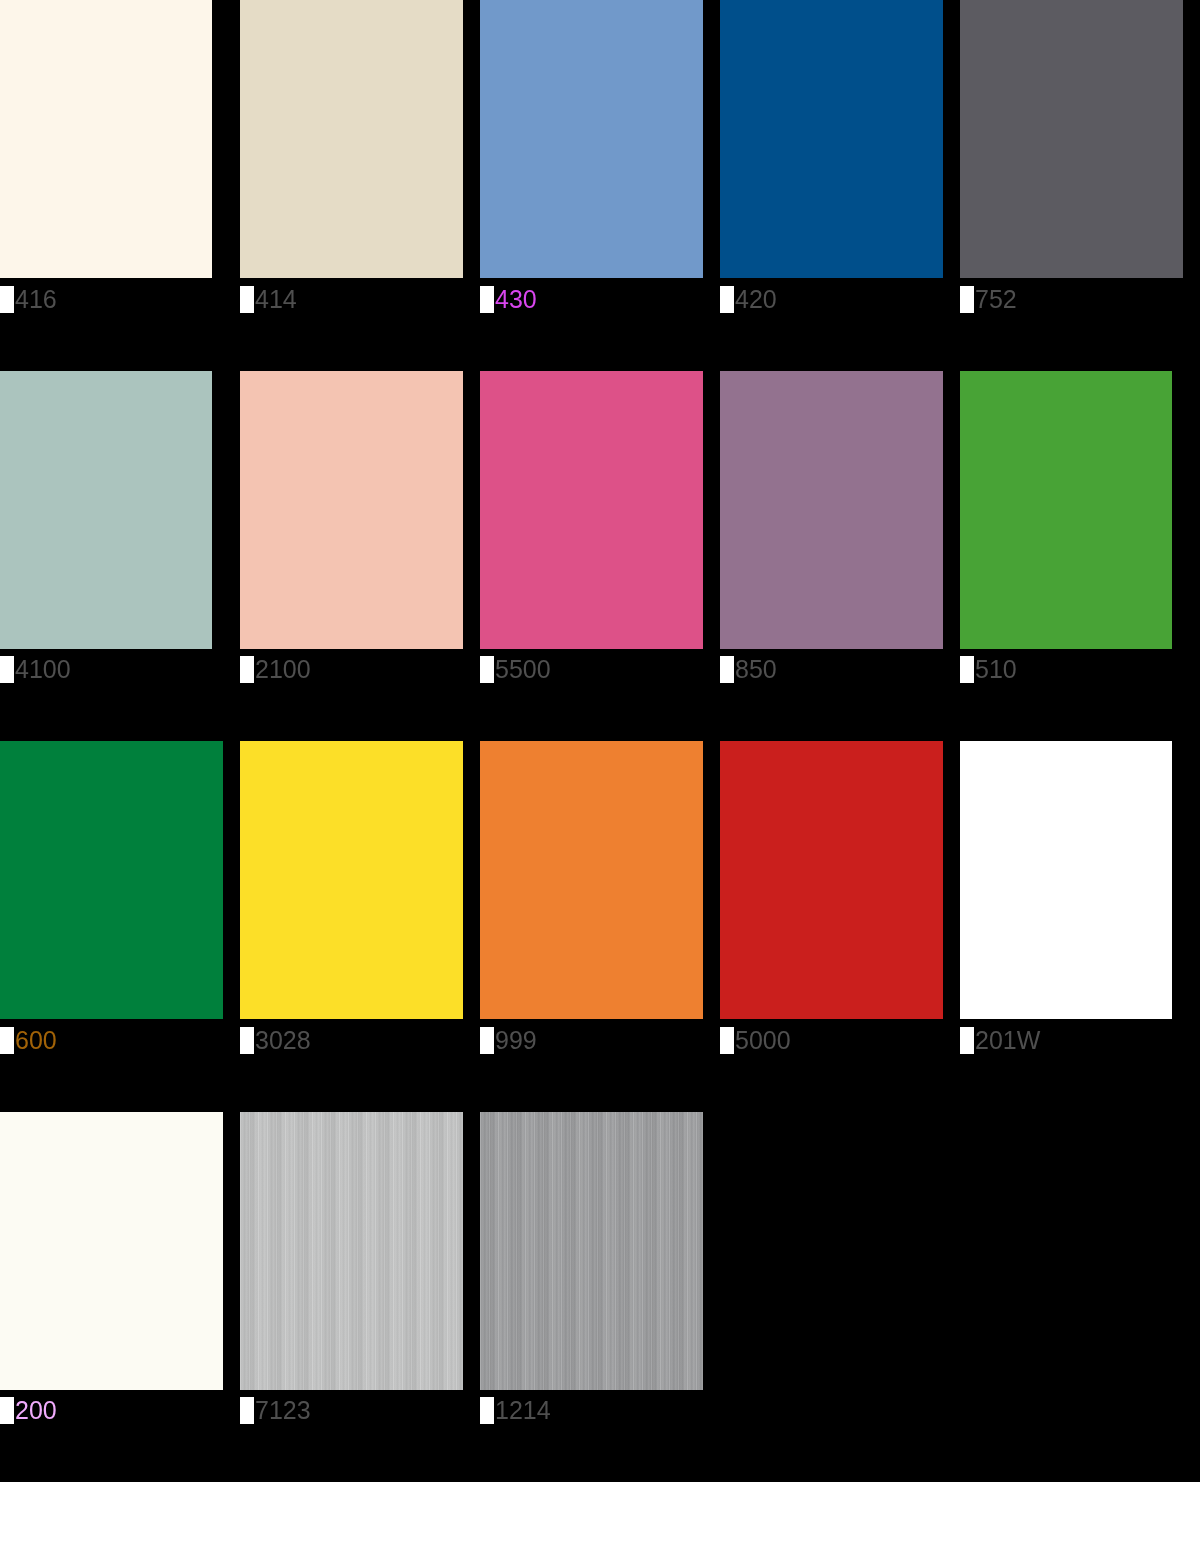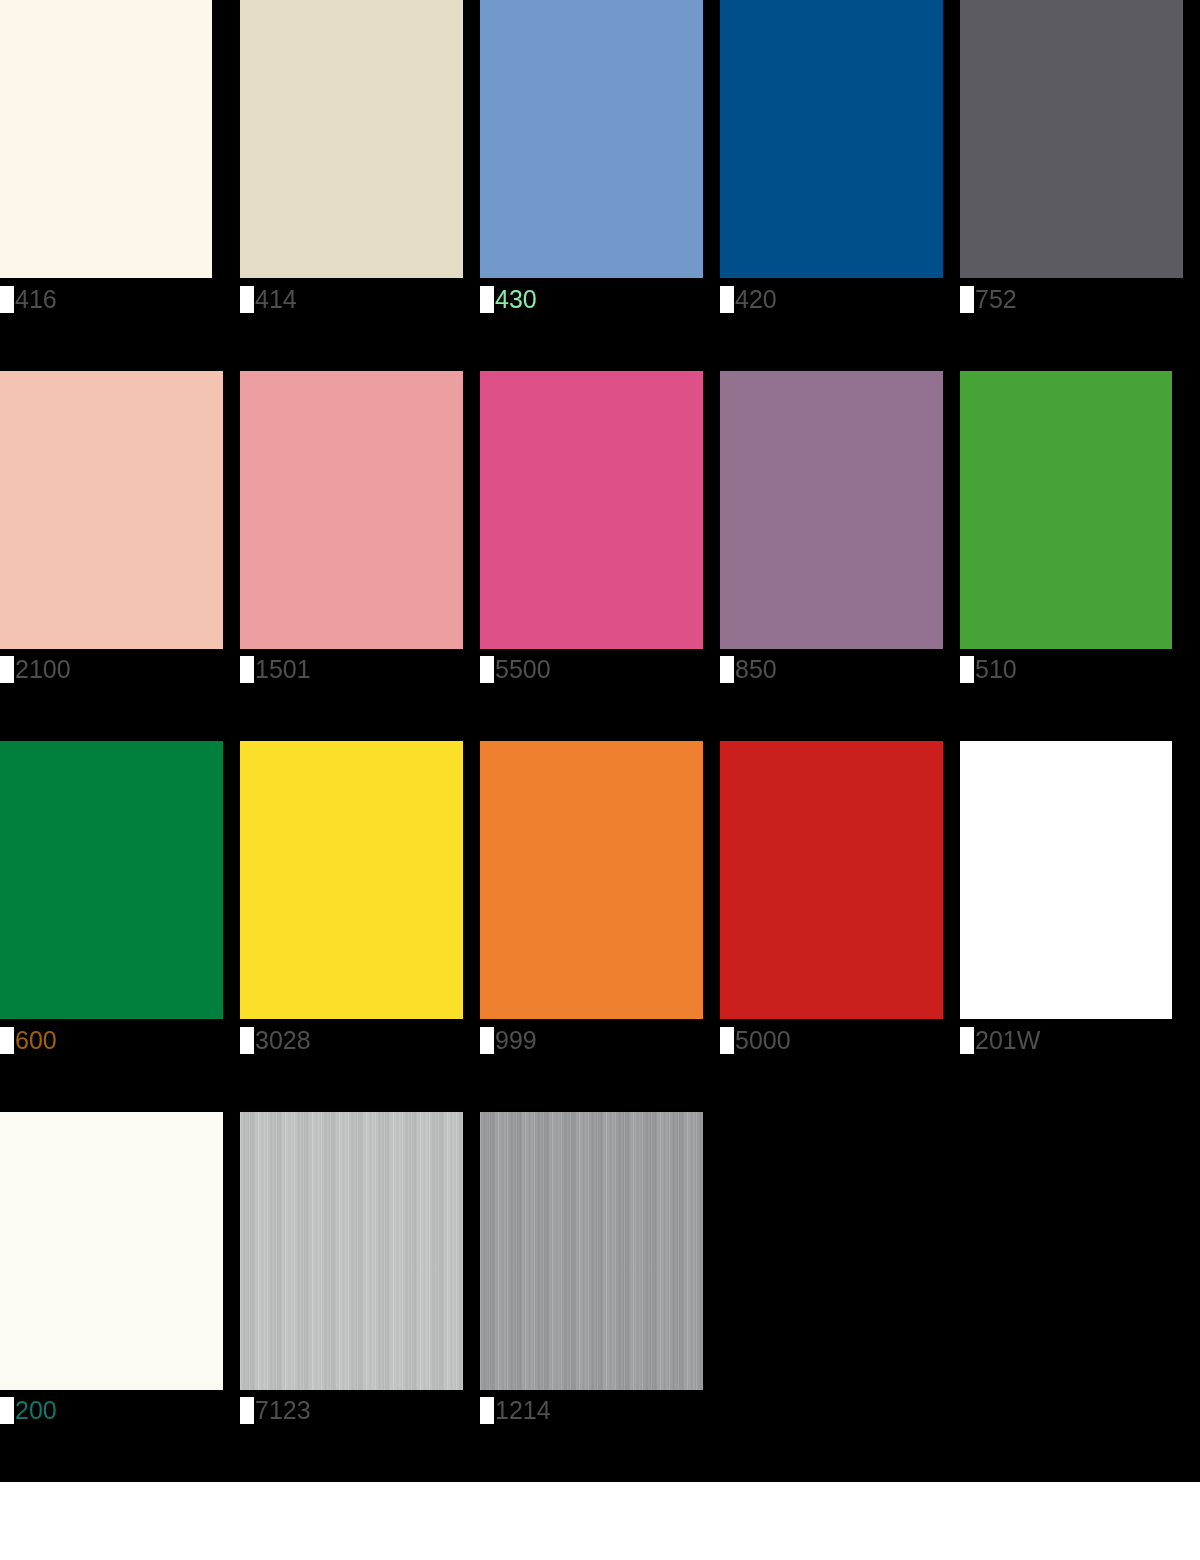--- a/index.html
+++ b/index.html
@@ -147,51 +147,51 @@
         <div class="swatch-chip" style="background: rgb(229, 220, 198);"></div>
         <div class="swatch-label-row">
           <span class="swatch-marker" style="background: rgb(255, 255, 255);"></span>
           <span class="swatch-name" style="color: rgb(79, 79, 79);">414</span>
         </div>
       </div>
       <div class="swatch-cell col-3 swatch-row-1">
         <div class="swatch-chip" style="background: rgb(113, 153, 202);"></div>
         <div class="swatch-label-row">
           <span class="swatch-marker" style="background: rgb(255, 255, 255);"></span>
-          <span class="swatch-name" style="color: #86efac; text-align: right;">430</span>
+          <span class="swatch-name" style="color: #d946ef; text-align: right;">430</span>
         </div>
       </div>
       <div class="swatch-cell col-4 swatch-row-1">
         <div class="swatch-chip" style="background: rgb(0, 79, 139);"></div>
         <div class="swatch-label-row">
           <span class="swatch-marker" style="background: rgb(255, 255, 255);"></span>
           <span class="swatch-name" style="color: rgb(79, 79, 79);">420</span>
         </div>
       </div>
       <div class="swatch-cell col-5 swatch-row-1">
         <div class="swatch-chip" style="background: rgb(92, 91, 97);"></div>
         <div class="swatch-label-row">
           <span class="swatch-marker" style="background: rgb(255, 255, 255);"></span>
           <span class="swatch-name" style="color: rgb(79, 79, 79);">752</span>
         </div>
       </div>
+      <div class="swatch-cell col-1 swatch-row-2">
+        <div class="swatch-chip" style="background: rgb(171, 196, 190);"></div>
+        <div class="swatch-label-row">
+          <span class="swatch-marker" style="background: rgb(255, 255, 255);"></span>
+          <span class="swatch-name" style="color: rgb(79, 79, 79);">4100</span>
+        </div>
+      </div>
       <div class="swatch-cell col-2 swatch-row-2">
         <div class="swatch-chip" style="background: rgb(244, 196, 178);"></div>
         <div class="swatch-label-row">
           <span class="swatch-marker" style="background: rgb(255, 255, 255);"></span>
           <span class="swatch-name" style="color: rgb(79, 79, 79);">2100</span>
         </div>
       </div>
-      <div class="swatch-cell col-3 swatch-row-2">
-        <div class="swatch-chip" style="background: rgb(235, 159, 161);"></div>
-        <div class="swatch-label-row">
-          <span class="swatch-marker" style="background: rgb(255, 255, 255);"></span>
-          <span class="swatch-name" style="color: rgb(79, 79, 79);">1501</span>
-        </div>
-      </div>
       <div class="swatch-cell col-4 swatch-row-2">
         <div class="swatch-chip" style="background: rgb(221, 81, 136);"></div>
         <div class="swatch-label-row">
           <span class="swatch-marker" style="background: rgb(255, 255, 255);"></span>
           <span class="swatch-name" style="color: rgb(79, 79, 79);">5500</span>
         </div>
       </div>
       <div class="swatch-cell col-5 swatch-row-2">
         <div class="swatch-chip" style="background: rgb(147, 114, 143);"></div>
         <div class="swatch-label-row">
@@ -238,21 +238,21 @@
         <div class="swatch-chip" style="background: rgb(255, 255, 255);"></div>
         <div class="swatch-label-row">
           <span class="swatch-marker" style="background: rgb(255, 255, 255);"></span>
           <span class="swatch-name" style="color: rgb(79, 79, 79);">201W</span>
         </div>
       </div>
       <div class="swatch-cell col-2 swatch-row-4">
         <div class="swatch-chip" style="background: rgb(252, 251, 243);"></div>
         <div class="swatch-label-row">
           <span class="swatch-marker" style="background: rgb(255, 255, 255);"></span>
-          <span class="swatch-name" style="color: #0f766e;">200</span>
+          <span class="swatch-name" style="color: #f0abfc;">200</span>
         </div>
       </div>
       <div class="swatch-cell col-4 swatch-row-4">
         <div class="swatch-chip metal" style="background: rgb(194, 195, 195);"></div>
         <div class="swatch-label-row">
           <span class="swatch-marker" style="background: rgb(255, 255, 255);"></span>
           <span class="swatch-name" style="color: rgb(79, 79, 79);">7123</span>
         </div>
       </div>
       <div class="swatch-cell col-5 swatch-row-4">

